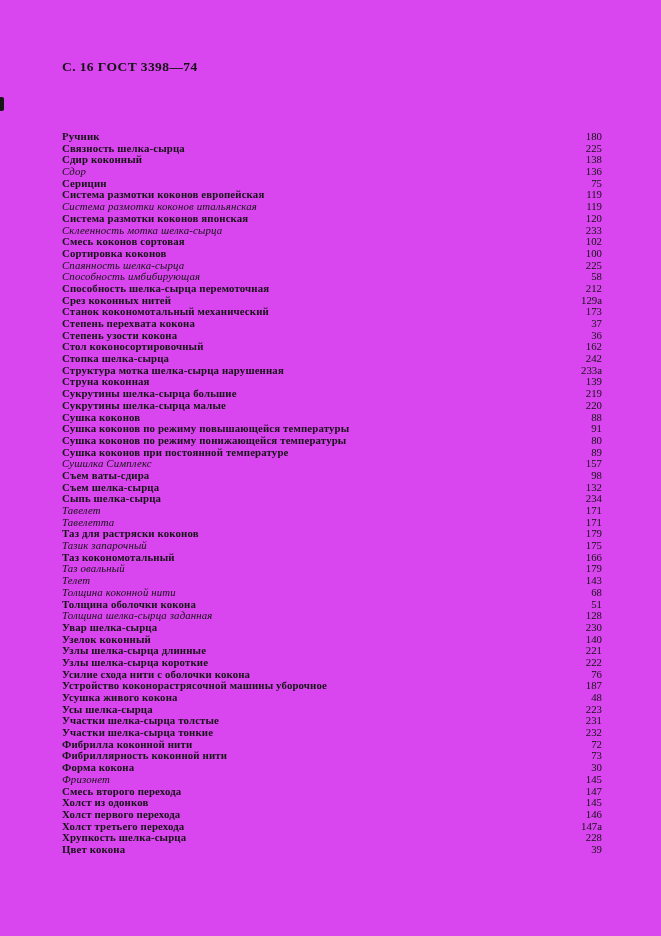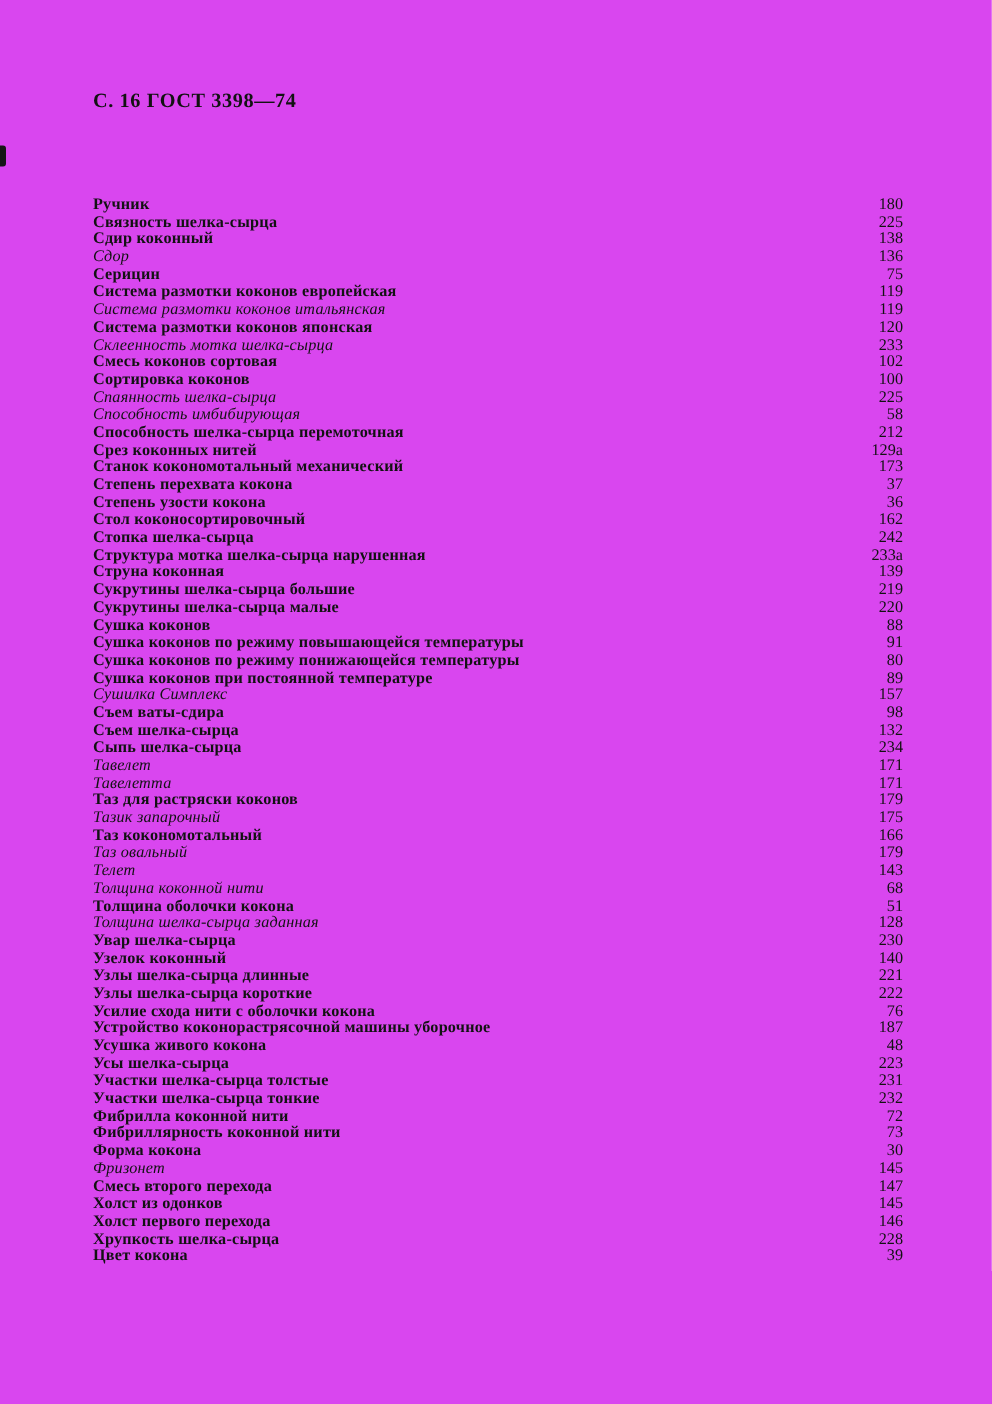--- a/index.html
+++ b/index.html
@@ -298,20 +298,24 @@
   </div>
       <div class="row bold">
     <span class="term">Холст из одонков</span>
     <span class="pagenum">145</span>
   </div>
       <div class="row bold">
     <span class="term">Холст первого перехода</span>
     <span class="pagenum">146</span>
   </div>
       <div class="row bold">
+    <span class="term">Холст третьего перехода</span>
+    <span class="pagenum">147а</span>
+  </div>
+      <div class="row bold">
     <span class="term">Хрупкость шелка-сырца</span>
     <span class="pagenum">228</span>
   </div>
       <div class="row bold">
     <span class="term">Цвет кокона</span>
     <span class="pagenum">39</span>
   </div>
     </div>
 </div>
 

